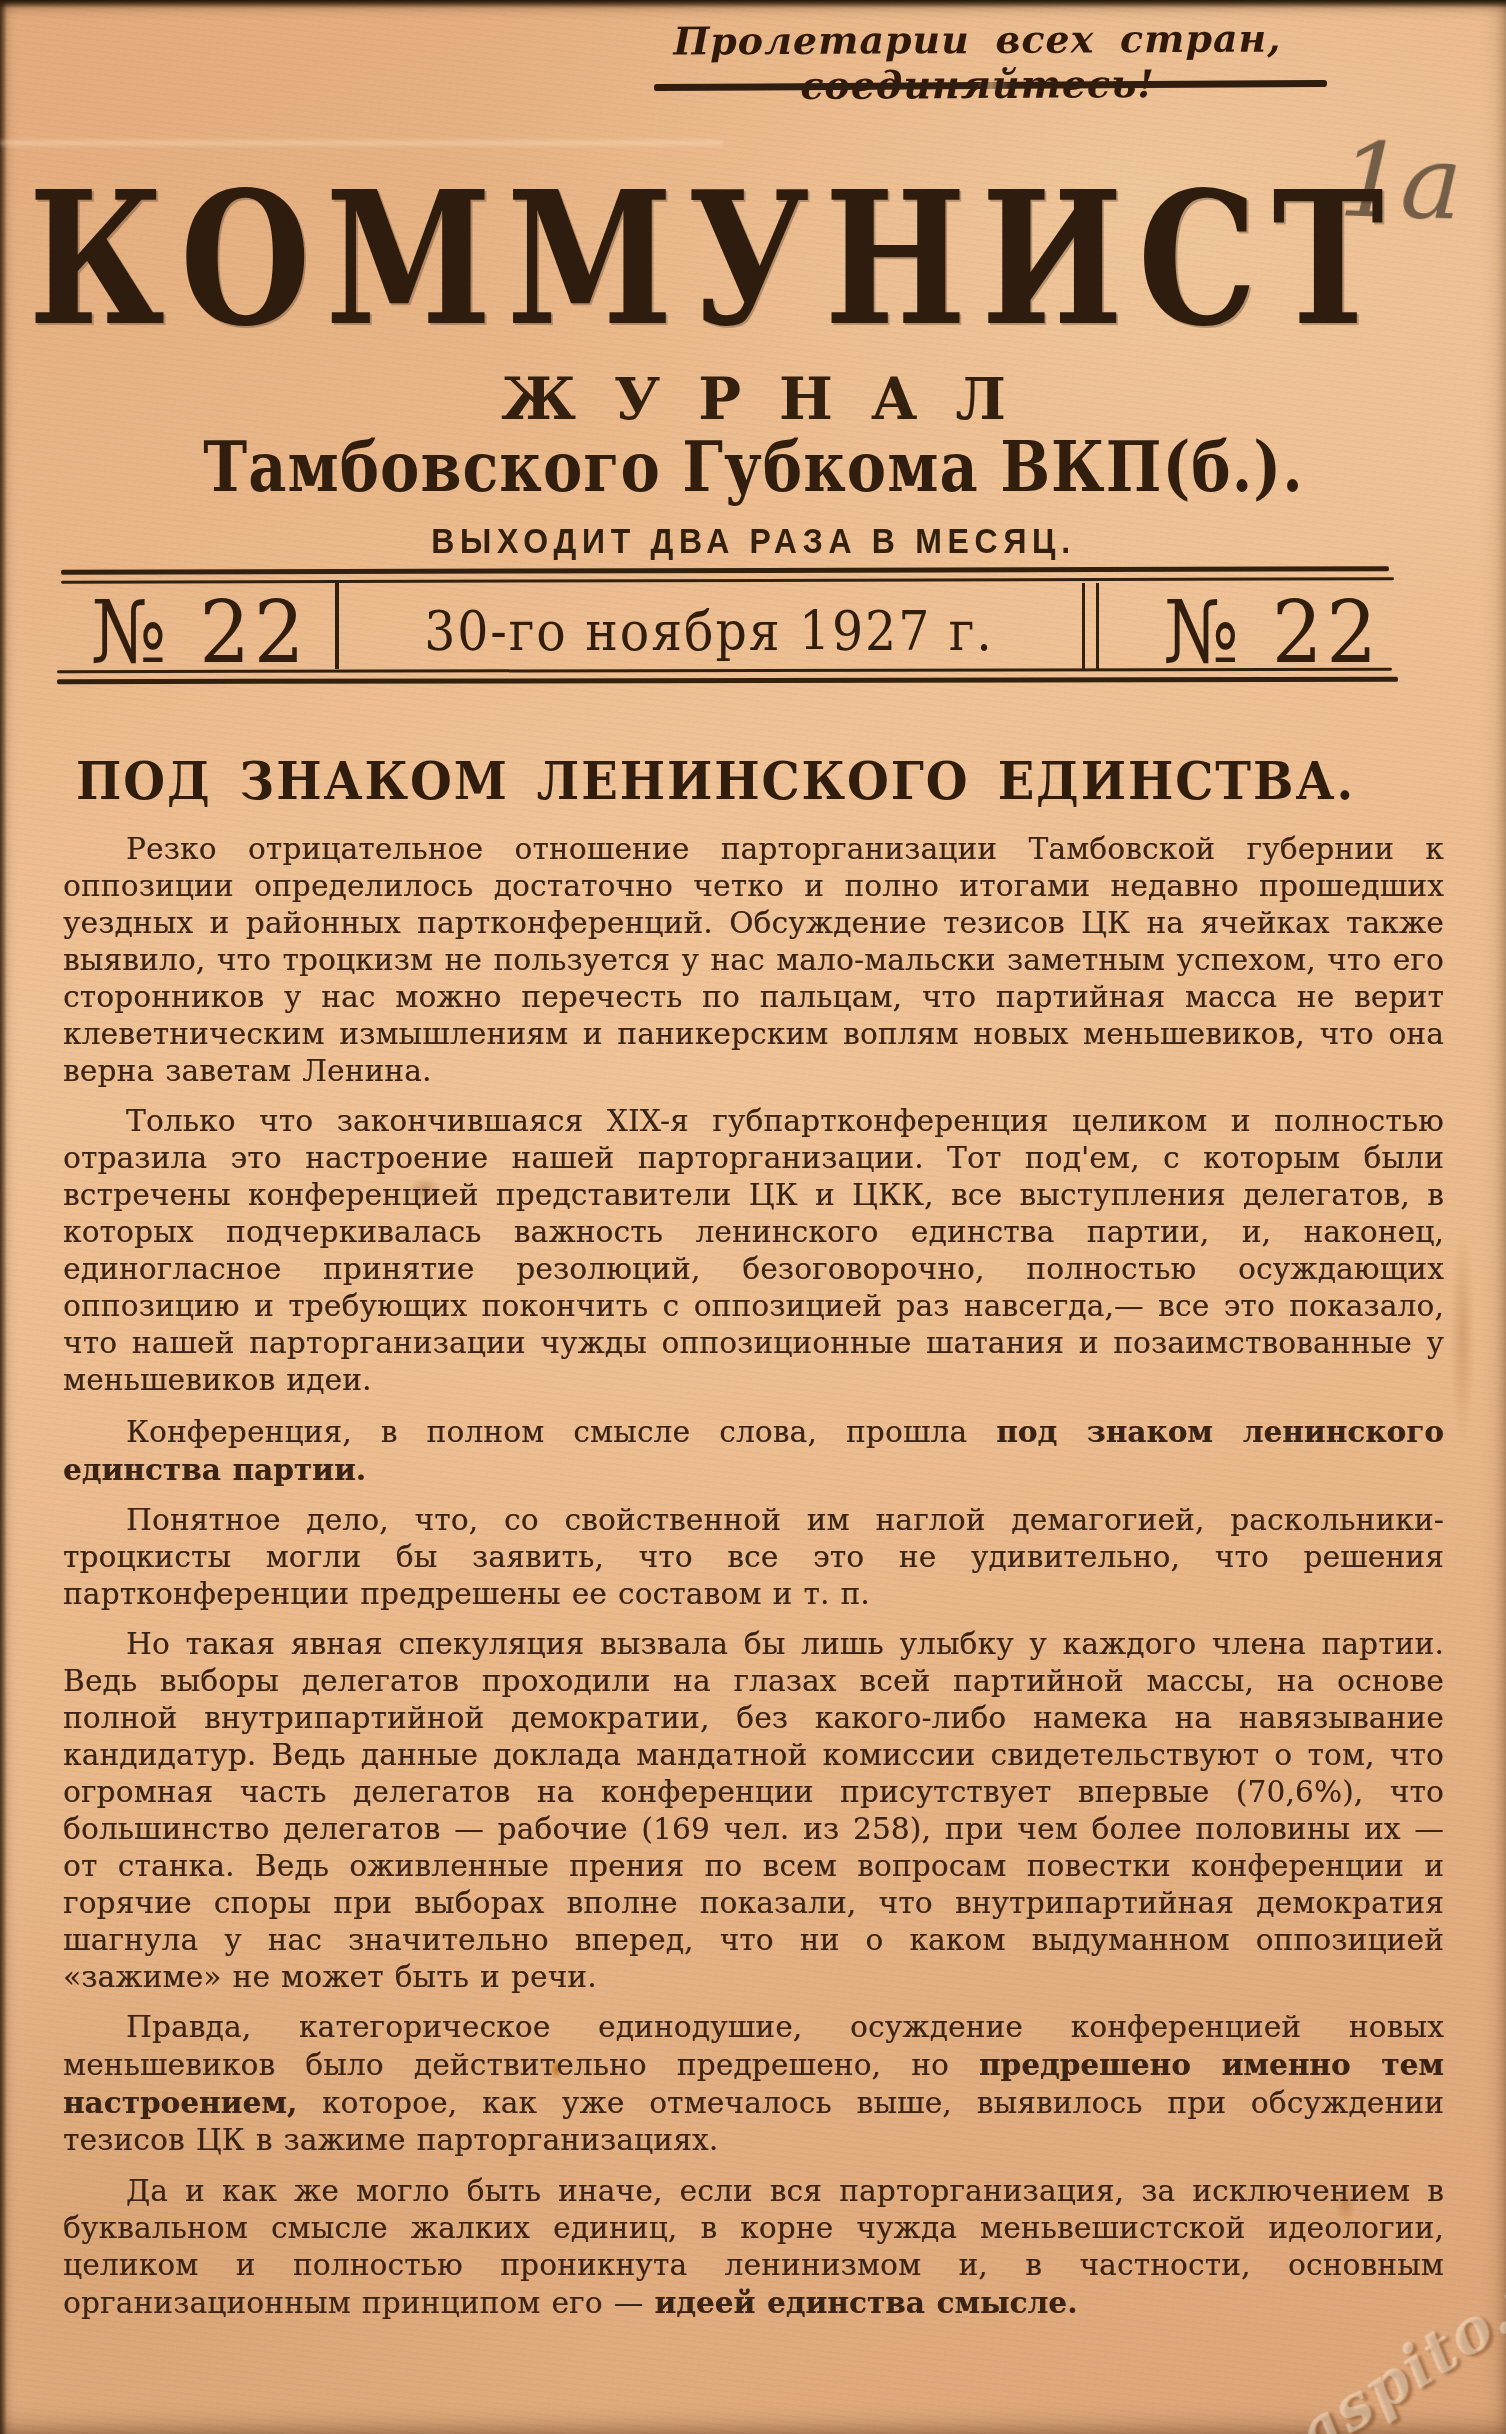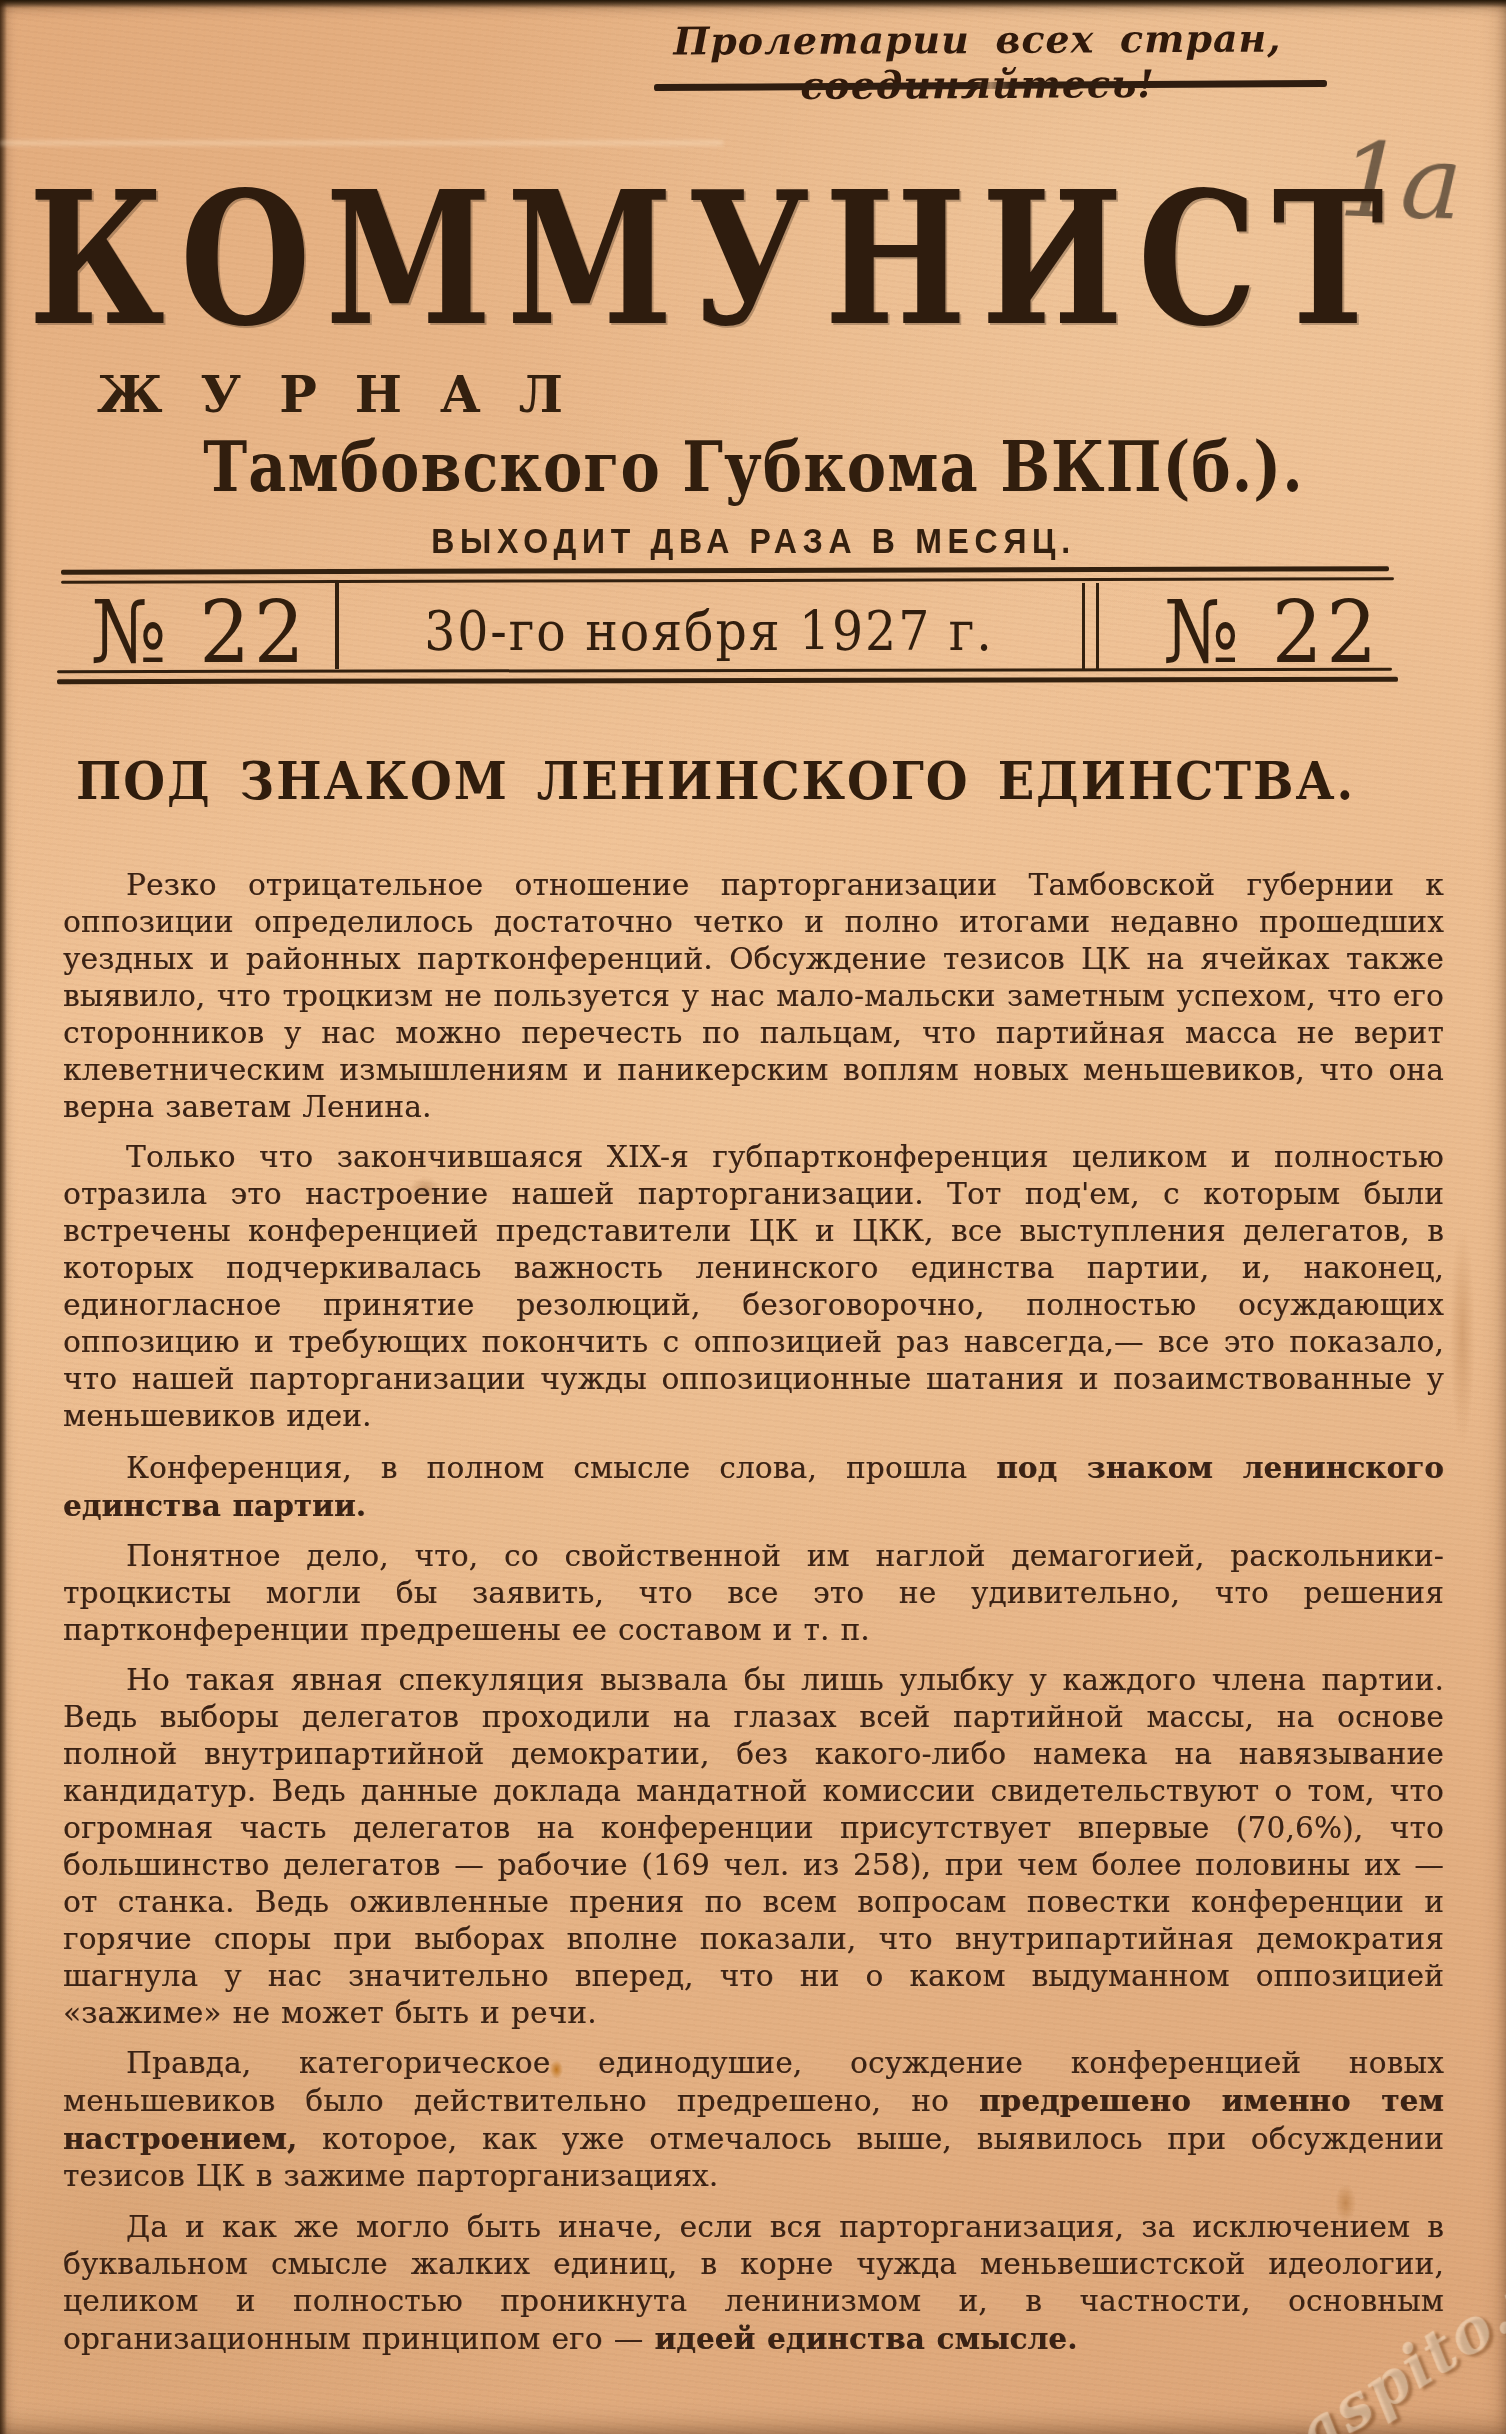--- a/index.html
+++ b/index.html
@@ -61,22 +61,22 @@
   }
 
   .masthead-title {
     position:absolute; left:28.5px; top:167px; width:1322px; text-align:center;
     font-weight:bold; font-size:150px; letter-spacing:15px; line-height:1;
     color:#2e1c0e; transform:scaleY(1.22); transform-origin:top center;
     text-shadow:1.9px 1.9px 0 rgba(46,28,14,.28);
     white-space:nowrap;
   }
   .masthead-type {
-    position:absolute; left:59px; top:365px; width:1389px; 
-    font-weight:bold; font-size:50px; letter-spacing:38px; padding-left:38px;
+    position:absolute; left:59px; top:365px; width:1389px; text-align:center;
+    font-weight:bold; font-size:57px; letter-spacing:38px; padding-left:38px;
     color:#33200f;
   }
   .masthead-org {
     position:absolute; left:59px; top:426px; width:1389px; text-align:center;
     font-weight:bold; font-size:59px; color:#311e0e;
     transform:scaleY(1.18); transform-origin:top center; letter-spacing:1px;
   }
   .masthead-freq {
     position:absolute; left:59px; top:521px; width:1389px; text-align:center;
     font-family:"Liberation Sans","DejaVu Sans",sans-serif;
@@ -107,21 +107,21 @@
     transform:scaleY(1.1); transform-origin:top center;
   }
 
   .article-heading {
     position:absolute; left:28.5px; top:749px; width:1374px; text-align:center;
     font-weight:bold; font-size:48px; letter-spacing:1.9px; word-spacing:9.5px;
     color:#301d0d; transform:scaleY(1.1); transform-origin:top center;
   }
 
   .article-body {
-    position:absolute; left:63px; top:867px; width:1381px;
+    position:absolute; left:63px; top:831px; width:1381px;
     font-size:29.5px; line-height:37px; text-align:justify;
     color:#3a2214; text-shadow:0.4px 0.4px 0.5px rgba(58,34,20,.45);
     letter-spacing:0.2px; word-spacing:1.4px;
   }
   .article-body p { text-indent:63px; margin:0 0 13.3px 0; }
   .article-body .b { font-weight:bold; letter-spacing:0; }
 
   .watermark {
     position:absolute; left:1235px; top:2319px; width:399px;
     font-size:61px; font-weight:bold; font-style:italic;

